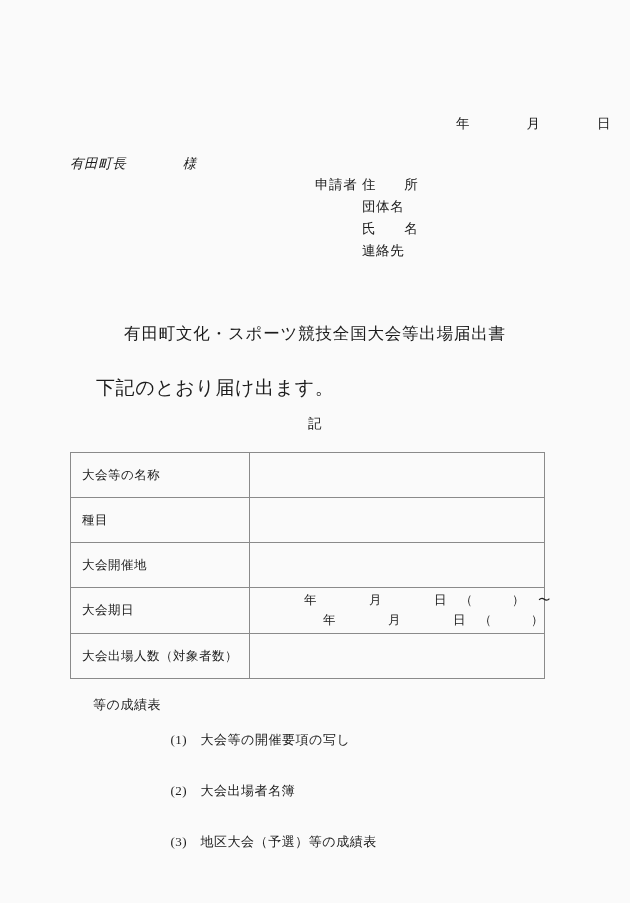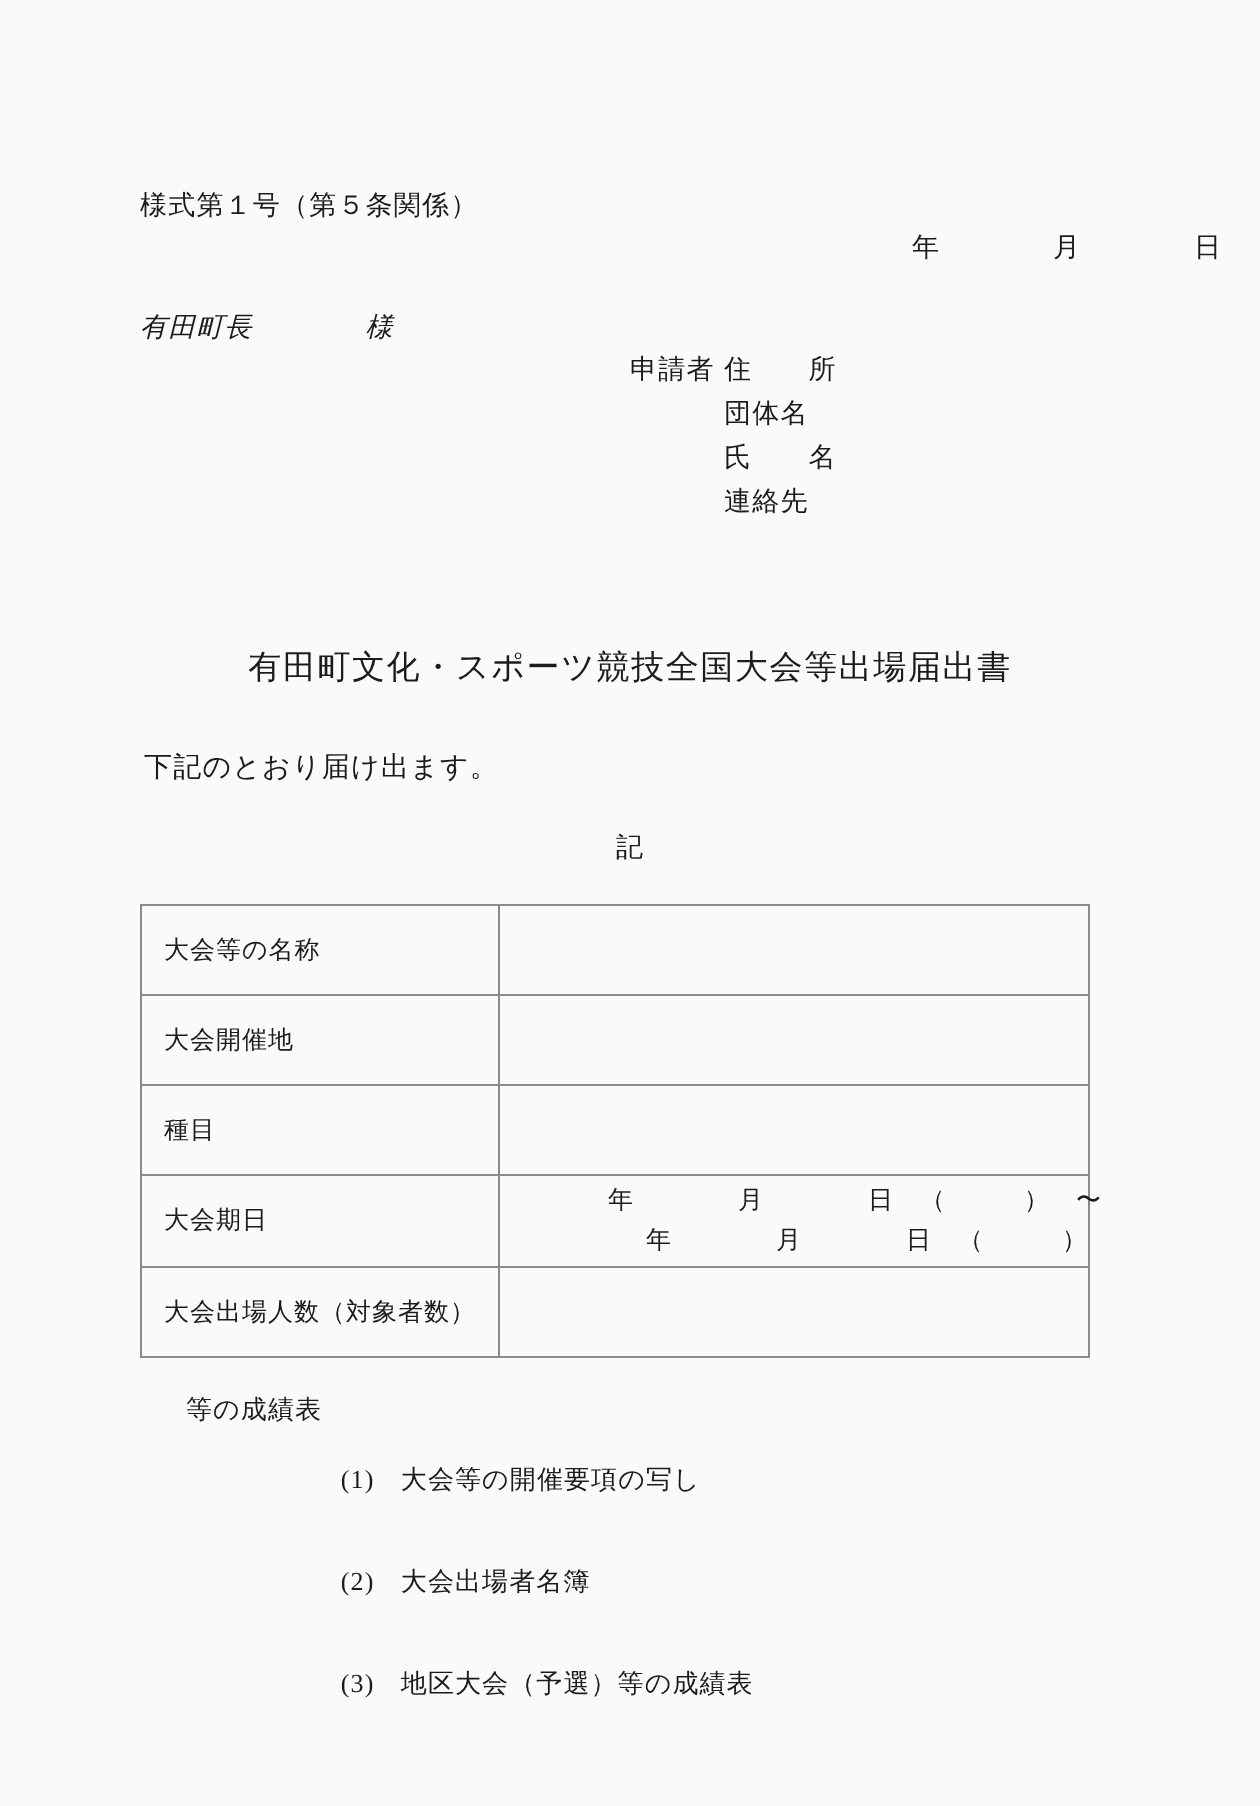--- a/index.html
+++ b/index.html
@@ -83,23 +83,23 @@
     left: 0;
     right: 0;
     top: 323px;
     text-align: center;
     font-size: 16.5px;
     letter-spacing: 0.8px;
   }
 
   
   .statement {
-    left: 72px;
+    left: 96px;
     top: 378px;
-    font-size: 14px;
+    font-size: 19px;
     letter-spacing: 0.6px;
   }
 
   
   .ki {
     position: absolute;
     left: 0;
     right: 0;
     top: 415px;
     text-align: center;
@@ -172,21 +172,20 @@
     display: inline-block;
     width: 30px;
     white-space: pre;
   }
 </style>
 </head>
 <body>
 
 <div class="page">
 
-  <div class="t form-no">様式第１号（第５条関係）</div>
 
   <div class="t date-line">年　　　　月　　　　日</div>
 
   <div class="t addressee">有田町長　　　　様</div>
 
   <div class="applicant">
     <div class="applicant-row">
       <span class="applicant-tag">申請者</span>
       <span class="applicant-label">住　　所</span>
     </div>
@@ -210,25 +209,25 @@
 
   <div class="ki">記</div>
 
   <table class="form-table">
     <tbody>
       <tr>
         <td class="label-cell">大会等の名称</td>
         <td class="value-cell"></td>
       </tr>
       <tr>
+        <td class="label-cell">種目</td>
+        <td class="value-cell"></td>
+      </tr>
+      <tr>
         <td class="label-cell">大会開催地</td>
-        <td class="value-cell"></td>
-      </tr>
-      <tr>
-        <td class="label-cell">種目</td>
         <td class="value-cell"></td>
       </tr>
       <tr class="date-row">
         <td class="label-cell">大会期日</td>
         <td class="value-cell">
           <span class="date-stack">年　　　　月　　　　日　（　　　）　〜</span>
           <span class="date-stack">年　　　　月　　　　日　（　　　）</span>
         </td>
       </tr>
       <tr>

